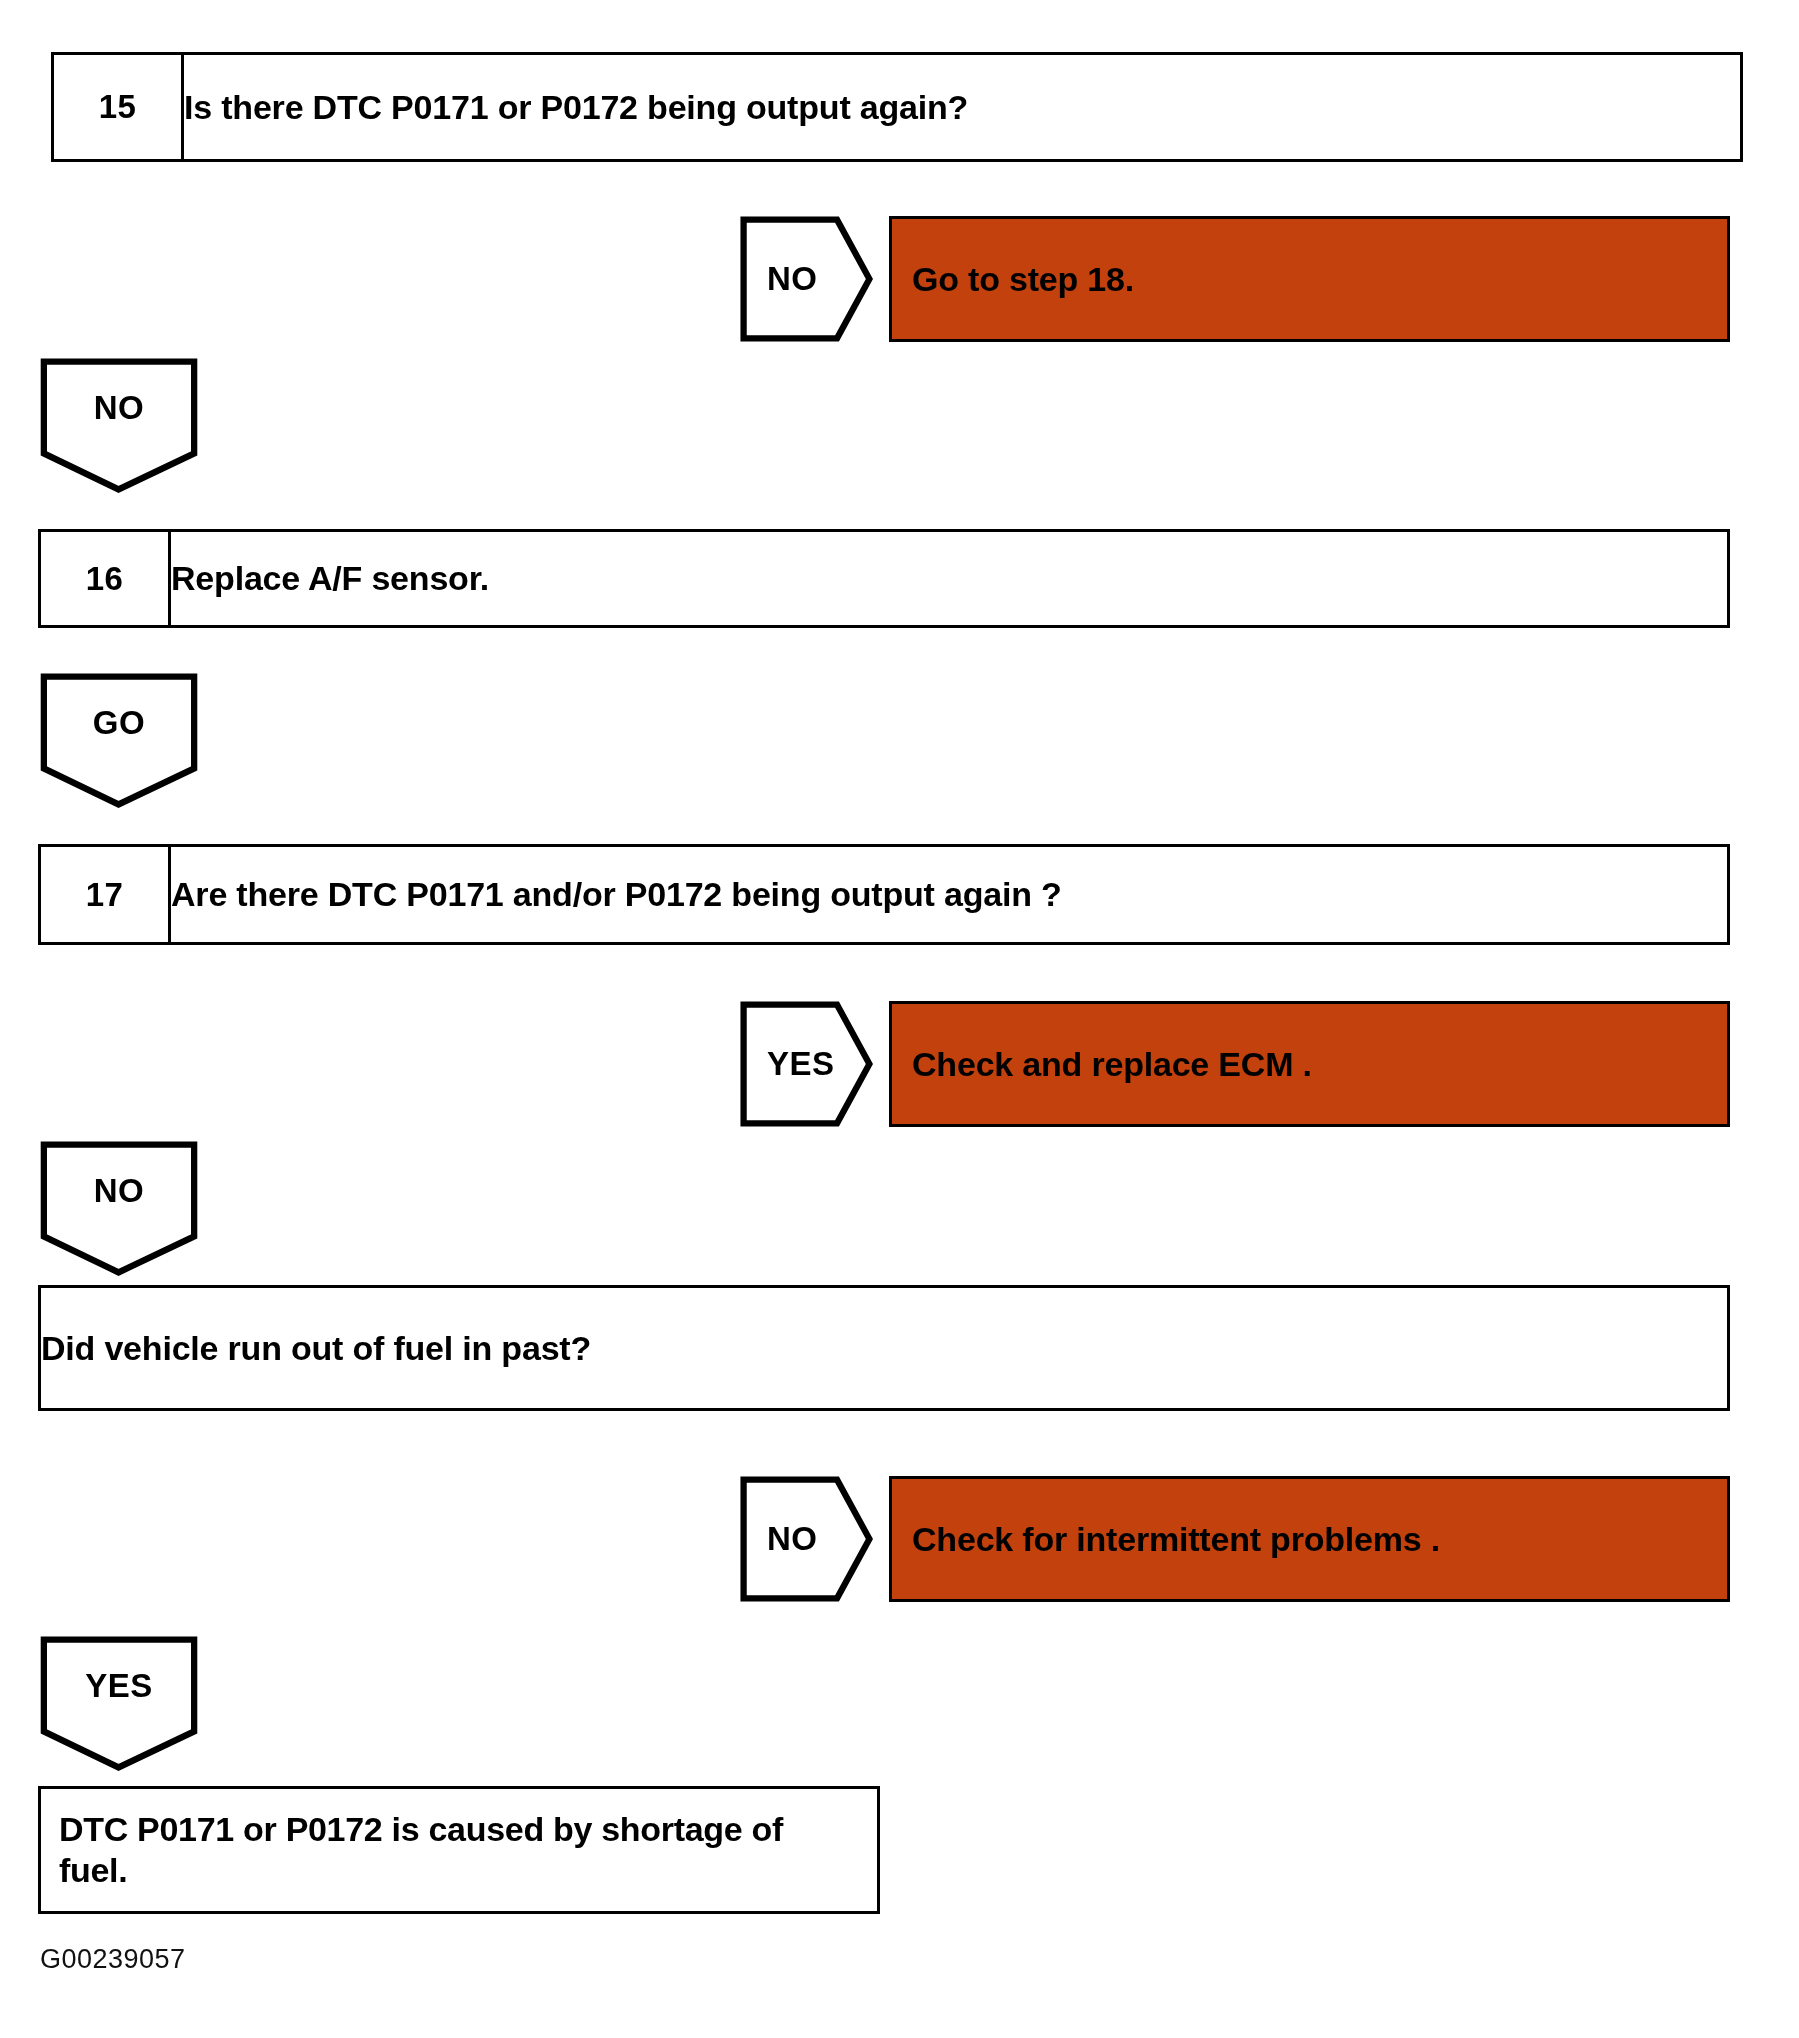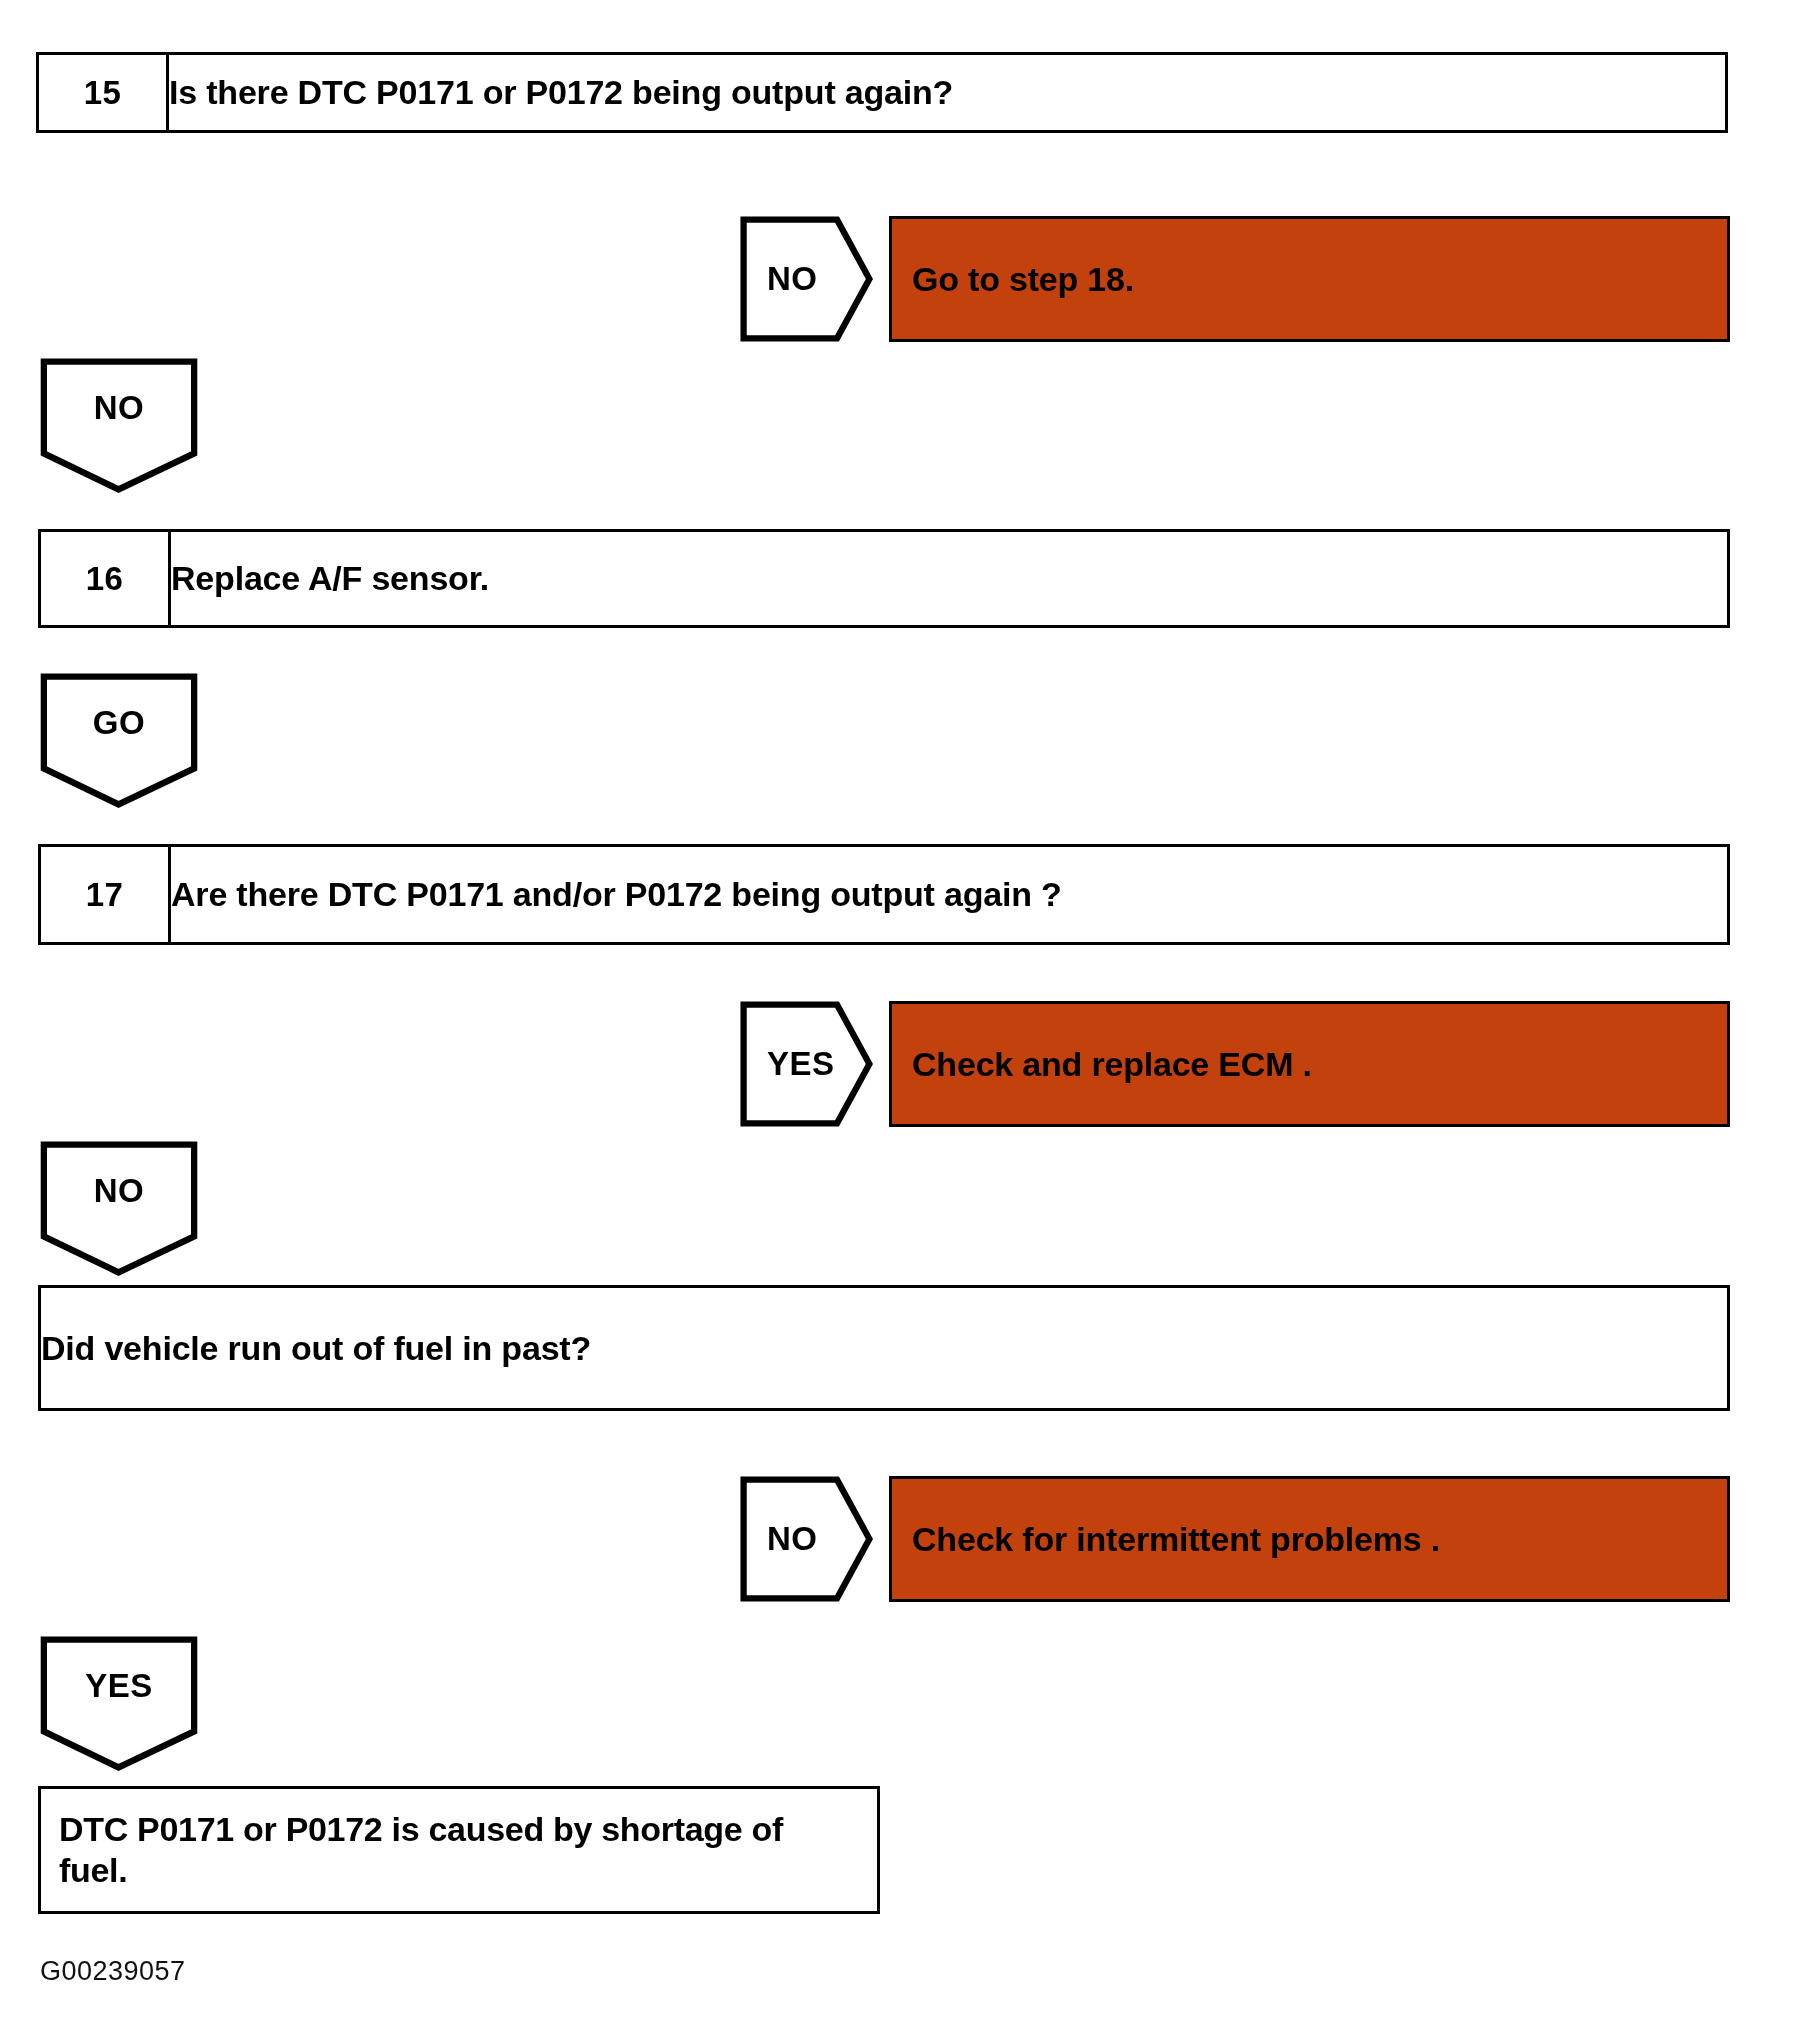--- a/index.html
+++ b/index.html
@@ -110,29 +110,28 @@
     text-align: center;
   }
 
   
   .fig-id {
     position: absolute;
     font-size: 27px;
     font-weight: normal;
     letter-spacing: 0.5px;
     color: #111;
-    margin-top: 12px;
   }
 </style>
 </head>
 <body>
 
 <div id="sheet">
 
-  <div class="step-row" style="left:36px; top:52px; width:1692px; height:81px;">
+  <div class="step-row" style="left:51px; top:52px; width:1692px; height:110px;">
     <div class="step-num">15</div>
     <div class="step-text">Is there DTC P0171 or P0172 being output again?</div>
   </div>
 
   <div class="conn conn-right" style="left:740px; top:216px; width:133px; height:126px;">
     <svg width="133" height="126" viewBox="0 0 148 140" aria-hidden="true">
       <polygon points="4,4 108,4 144,70 108,136 4,136" fill="#ffffff" stroke="#000000" stroke-width="7" stroke-linejoin="miter"></polygon>
     </svg>
     <span class="conn-label">NO</span>
   </div>

